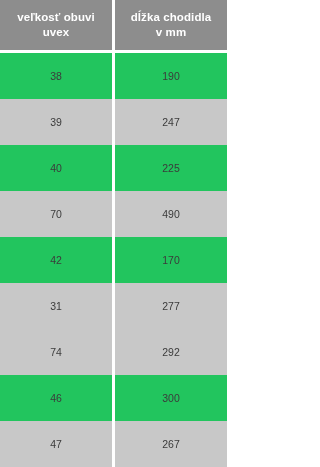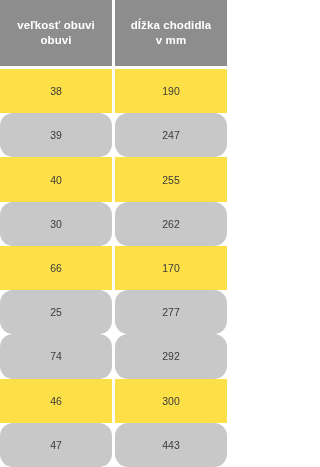--- a/index.html
+++ b/index.html
@@ -22,21 +22,21 @@
     border-spacing: 0;
     background: #ffffff;
     table-layout: fixed;
   }
   .size-table col.col-left  { width: 112px; }
   .size-table col.col-gap   { width: 3px;  }
   .size-table col.col-right { width: 112px; }
   .size-table col.col-pad   { width: 2px;  }
 
   thead th {
-    height: 66px;
+    height: 50px;
     padding: 0 6px;
     background: #8d8d8d;
     color: #ffffff;
     font-size: 11.5px;
     font-weight: bold;
     line-height: 15px;
     text-align: center;
     vertical-align: middle;
     letter-spacing: 0.1px;
   }
@@ -55,40 +55,40 @@
 
   tbody td {
     height: 34px;
     padding: 0 6px;
     font-size: 10.5px;
     color: #3b3b3b;
     text-align: center;
     vertical-align: middle;
     line-height: 14px;
   }
-  tbody tr.row-odd td.cell  { background: #fde047; }
-  tbody tr.row-even td.cell { background: #c8c8c8; border-radius: 13px; }
+  tbody tr.row-odd td.cell  { background: #22c55e; }
+  tbody tr.row-even td.cell { background: #c8c8c8; }
 
   .hdr-line { display: block; }
 </style>
 </head>
 <body>
 
 <table class="size-table">
   <colgroup>
     <col class="col-left">
     <col class="col-gap">
     <col class="col-right">
     <col class="col-pad">
   </colgroup>
   <thead>
     <tr>
       <th>
         <span class="hdr-line">veľkosť obuvi</span>
-        <span class="hdr-line">obuvi</span>
+        <span class="hdr-line">uvex</span>
       </th>
       <th class="gap"></th>
       <th>
         <span class="hdr-line">dĺžka chodidla</span>
         <span class="hdr-line">v mm</span>
       </th>
       <th class="pad"></th>
     </tr>
     <tr class="spacer-row">
       <th></th>
@@ -106,53 +106,53 @@
       </tr>
       <tr class="row-even">
         <td class="cell">39</td>
         <td class="gap"></td>
         <td class="cell">247</td>
         <td class="pad"></td>
       </tr>
       <tr class="row-odd">
         <td class="cell">40</td>
         <td class="gap"></td>
-        <td class="cell">255</td>
+        <td class="cell">225</td>
         <td class="pad"></td>
       </tr>
       <tr class="row-even">
-        <td class="cell">30</td>
+        <td class="cell">70</td>
         <td class="gap"></td>
-        <td class="cell">262</td>
+        <td class="cell">490</td>
         <td class="pad"></td>
       </tr>
       <tr class="row-odd">
-        <td class="cell">66</td>
+        <td class="cell">42</td>
         <td class="gap"></td>
         <td class="cell">170</td>
         <td class="pad"></td>
       </tr>
       <tr class="row-even">
-        <td class="cell">25</td>
+        <td class="cell">31</td>
         <td class="gap"></td>
         <td class="cell">277</td>
         <td class="pad"></td>
       </tr>
       <tr class="row-even">
         <td class="cell">74</td>
         <td class="gap"></td>
         <td class="cell">292</td>
         <td class="pad"></td>
       </tr>
       <tr class="row-odd">
         <td class="cell">46</td>
         <td class="gap"></td>
         <td class="cell">300</td>
         <td class="pad"></td>
       </tr>
       <tr class="row-even">
         <td class="cell">47</td>
         <td class="gap"></td>
-        <td class="cell">443</td>
+        <td class="cell">267</td>
         <td class="pad"></td>
       </tr>
     </tbody>
 </table>
 
 </body></html>

